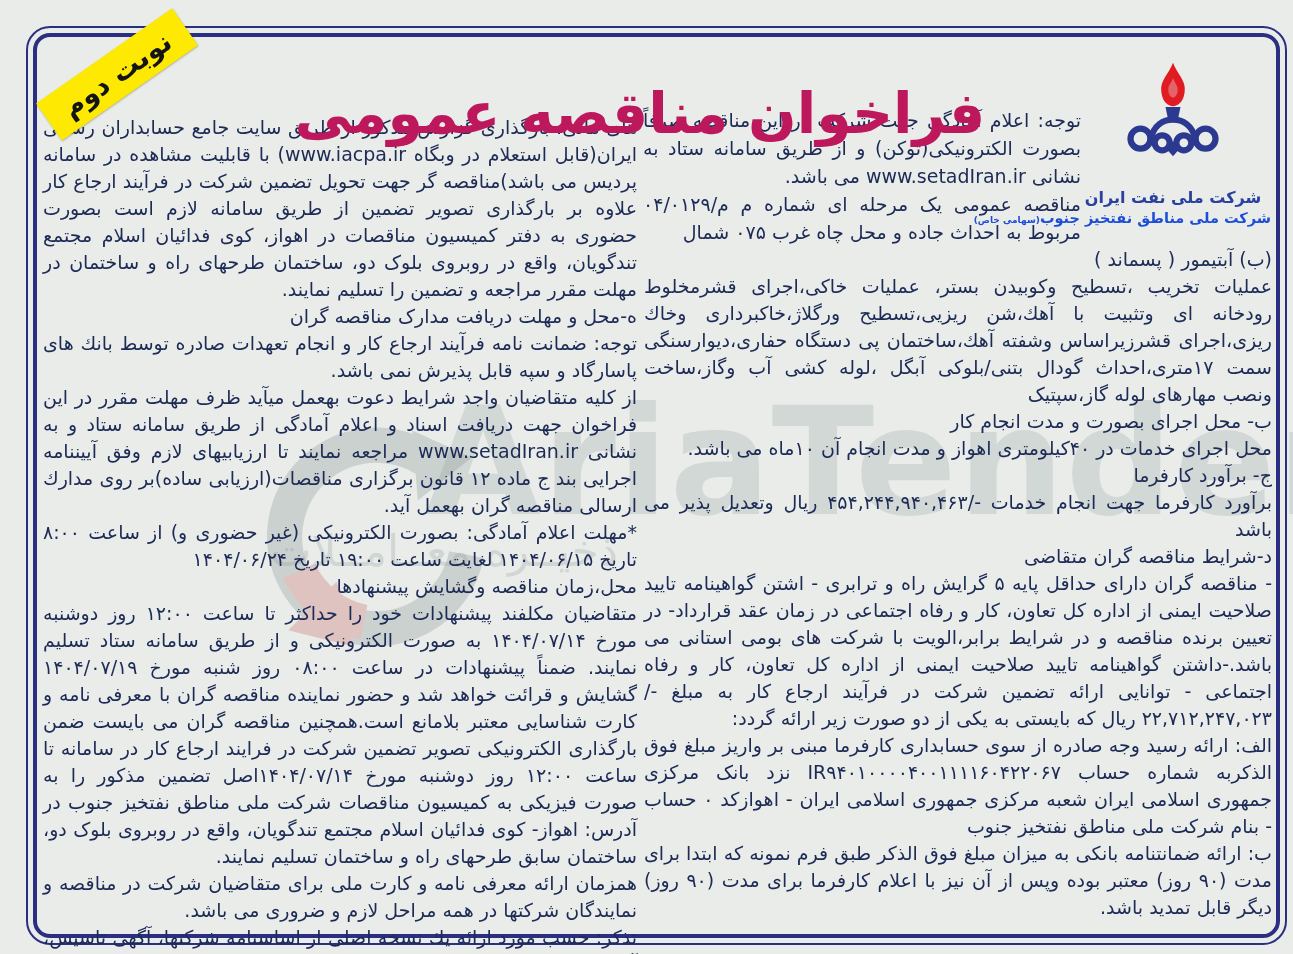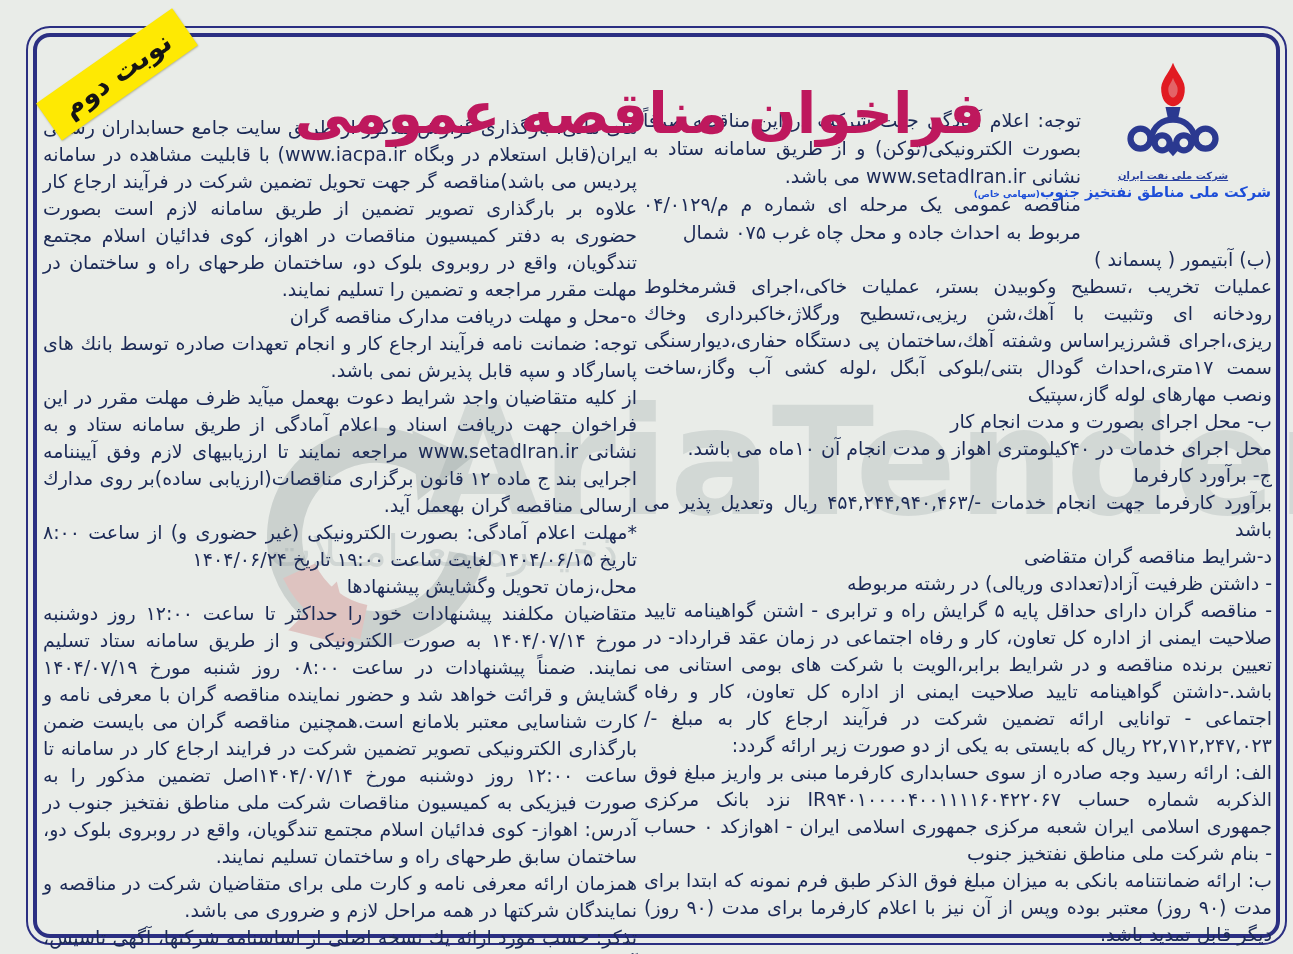--- a/index.html
+++ b/index.html
@@ -29,21 +29,21 @@
     font-weight:bold;font-size:27px;padding:7px 20px;white-space:nowrap;
     box-shadow:0 1px 2px rgba(60,60,0,.35);}
 
   
   .title{position:absolute;left:240px;top:42px;width:800px;z-index:3;
     text-align:center;font-size:57px;font-weight:bold;color:#be185d;white-space:nowrap;}
 
   
   .logo-block{position:absolute;right:22px;top:56px;width:196px;z-index:3;text-align:center;}
   .logo-block svg{display:block;margin:0 auto;}
-  .logo-cap-top{font-size:10px;font-weight:bold;color:#2a41a0;margin-top:2px;text-decoration:underline;}
+  .logo-cap-top{font-size:16px;font-weight:bold;color:#2a41a0;margin-top:20px;}
   .logo-cap-bottom{font-size:14.5px;font-weight:bold;color:#1d4ed8;margin-top:3px;white-space:nowrap;}
   .logo-cap-bottom .tiny{font-size:9px;}
 
   
   .intro{position:absolute;right:212px;top:106px;width:438px;z-index:2;
     font-size:19px;line-height:28px;text-align:justify;color:#1c2a56;}
   .intro p{margin:0;}
   .col-right{position:absolute;right:21px;top:246px;width:628px;z-index:2;
     font-size:19px;line-height:27px;text-align:justify;color:#1c2a56;}
   .col-left{position:absolute;right:656px;top:114px;width:594px;z-index:2;
@@ -95,33 +95,32 @@
   </div>
 
   <div class="col-right">
     <p>(ب) آبتیمور ( پسماند )</p>
     <p>عملیات تخریب ،تسطیح وکوبیدن بستر، عملیات خاکی،اجرای قشرمخلوط رودخانه ای وتثبیت با آهك،شن ریزیی،تسطیح ورگلاژ،خاکبرداری وخاك ریزی،اجرای قشرزیراساس وشفته آهك،ساختمان پی دستگاه حفاری،دیوارسنگی سمت ۱۷متری،احداث گودال بتنی/بلوکی آبگل ،لوله کشی آب وگاز،ساخت ونصب مهارهای لوله گاز،سپتیک</p>
     <p>ب- محل اجرای بصورت و مدت انجام کار</p>
     <p>محل اجرای خدمات در ۴۰کیلومتری اهواز و مدت انجام آن ۱۰ماه می باشد.</p>
     <p>ج- برآورد کارفرما</p>
     <p>برآورد کارفرما جهت انجام خدمات -/۴۵۴,۲۴۴,۹۴۰,۴۶۳ ریال وتعدیل پذیر می باشد</p>
     <p>د-شرایط مناقصه گران متقاضی</p>
-    <p>- داشتن ظرفیت آزاد(تعدادی وریالی) در رشته مربوطه</p>
     <p>- مناقصه گران دارای حداقل پایه ۵ گرایش راه و ترابری - اشتن گواهینامه تایید صلاحیت ایمنی از اداره کل تعاون، کار و رفاه اجتماعی در زمان عقد قرارداد- در تعیین برنده مناقصه و در شرایط برابر،الویت با شرکت های بومی استانی می باشد.-داشتن گواهینامه تایید صلاحیت ایمنی از اداره کل تعاون، کار و رفاه اجتماعی - توانایی ارائه تضمین شرکت در فرآیند ارجاع کار به مبلغ -/۲۲,۷۱۲,۲۴۷,۰۲۳ ریال که بایستی به یکی از دو صورت زیر ارائه گردد:</p>
     <p>الف: ارائه رسید وجه صادره از سوی حسابداری کارفرما مبنی بر واریز مبلغ فوق الذکربه شماره حساب IR۹۴۰۱۰۰۰۰۴۰۰۱۱۱۱۶۰۴۲۲۰۶۷ نزد بانک مرکزی جمهوری اسلامی ایران شعبه مرکزی جمهوری اسلامی ایران - اهوازکد ۰ حساب - بنام شرکت ملی مناطق نفتخیز جنوب</p>
     <p>ب: ارائه ضمانتنامه بانکی به میزان مبلغ فوق الذکر طبق فرم نمونه که ابتدا برای مدت (۹۰ روز) معتبر بوده وپس از آن نیز با اعلام کارفرما برای مدت (۹۰ روز) دیگر قابل تمدید باشد.</p>
 
   </div>
 
   <div class="col-left">
     <p>های مالی، بارگذاری گزارش مذکور از طریق سایت جامع حسابداران رسمی ایران(قابل استعلام در وبگاه www.iacpa.ir) با قابلیت مشاهده در سامانه پردیس می باشد)مناقصه گر جهت تحویل تضمین شرکت در فرآیند ارجاع کار علاوه بر بارگذاری تصویر تضمین از طریق سامانه لازم است بصورت حضوری به دفتر کمیسیون مناقصات در اهواز، کوی فدائیان اسلام مجتمع تندگویان، واقع در روبروی بلوک دو، ساختمان طرحهای راه و ساختمان در مهلت مقرر مراجعه و تضمین را تسلیم نمایند.</p>
     <p>ه-محل و مهلت دریافت مدارک مناقصه گران</p>
     <p>توجه: ضمانت نامه فرآیند ارجاع کار و انجام تعهدات صادره توسط بانك های پاسارگاد و سپه قابل پذیرش نمی باشد.</p>
     <p>از کلیه متقاضیان واجد شرایط دعوت بهعمل میآید ظرف مهلت مقرر در این فراخوان جهت دریافت اسناد و اعلام آمادگی از طریق سامانه ستاد و به نشانی www.setadIran.ir مراجعه نمایند تا ارزیابیهای لازم وفق آییننامه اجرایی بند ج ماده ۱۲ قانون برگزاری مناقصات(ارزیابی ساده)بر روی مدارك ارسالی مناقصه گران بهعمل آید.</p>
     <p>*مهلت اعلام آمادگی: بصورت الکترونیکی (غیر حضوری و) از ساعت ۸:۰۰ تاریخ ۱۴۰۴/۰۶/۱۵ لغایت ساعت ۱۹:۰۰ تاریخ ۱۴۰۴/۰۶/۲۴</p>
-    <p>محل،زمان تحویل وگشایش پیشنهادها</p>
+    <p>محل،زمان مناقصه وگشایش پیشنهادها</p>
     <p>متقاضیان مکلفند پیشنهادات خود را حداکثر تا ساعت ۱۲:۰۰ روز دوشنبه مورخ ۱۴۰۴/۰۷/۱۴ به صورت الکترونیکی و از طریق سامانه ستاد تسلیم نمایند. ضمناً پیشنهادات در ساعت ۰۸:۰۰ روز شنبه مورخ ۱۴۰۴/۰۷/۱۹ گشایش و قرائت خواهد شد و حضور نماینده مناقصه گران با معرفی نامه و کارت شناسایی معتبر بلامانع است.همچنین مناقصه گران می بایست ضمن بارگذاری الکترونیکی تصویر تضمین شرکت در فرایند ارجاع کار در سامانه تا ساعت ۱۲:۰۰ روز دوشنبه مورخ ۱۴۰۴/۰۷/۱۴اصل تضمین مذکور را به صورت فیزیکی به کمیسیون مناقصات شرکت ملی مناطق نفتخیز جنوب در آدرس: اهواز- کوی فدائیان اسلام مجتمع تندگویان، واقع در روبروی بلوک دو، ساختمان سابق طرحهای راه و ساختمان تسلیم نمایند.</p>
     <p>همزمان ارائه معرفی نامه و کارت ملی برای متقاضیان شرکت در مناقصه و نمایندگان شرکتها در همه مراحل لازم و ضروری می باشد.</p>
     <p>تذکر: حسب مورد ارائه یك نسخه اصلی از اساسنامه شرکتها، آگهی تاسیس، آخرین تغییرات ثبتی و هرگونه گواهی مبنی بر واجد شرایط بودن شرکت مطابق با مفاد آگهی الزامی می باشد.</p>
 
   </div>
 
 </div>
 
 </body></html>

